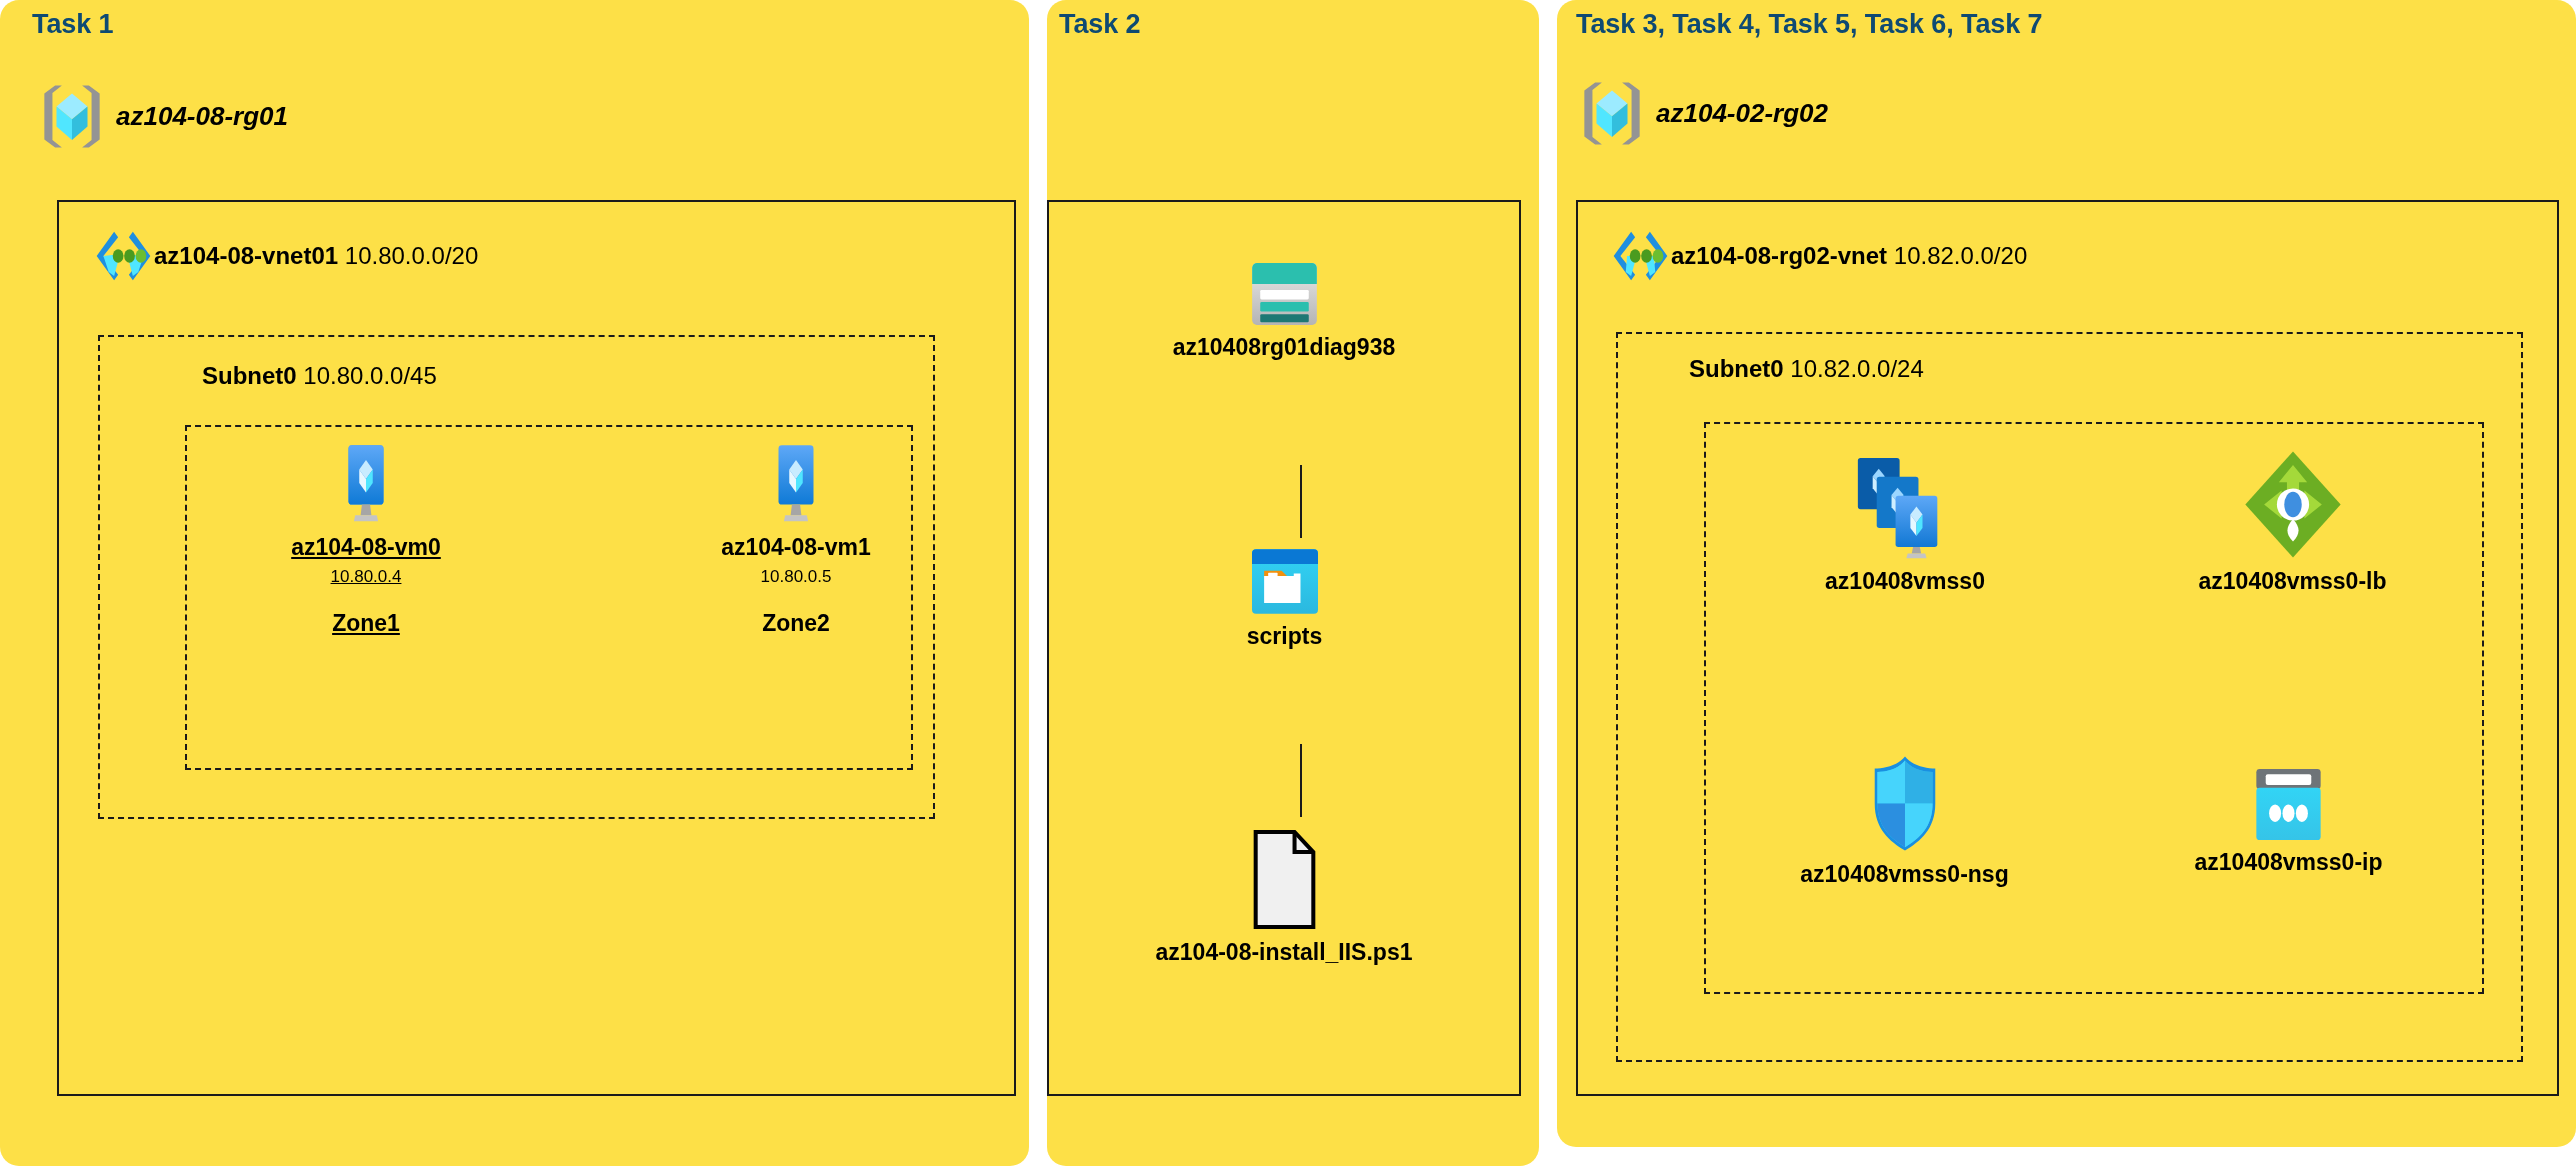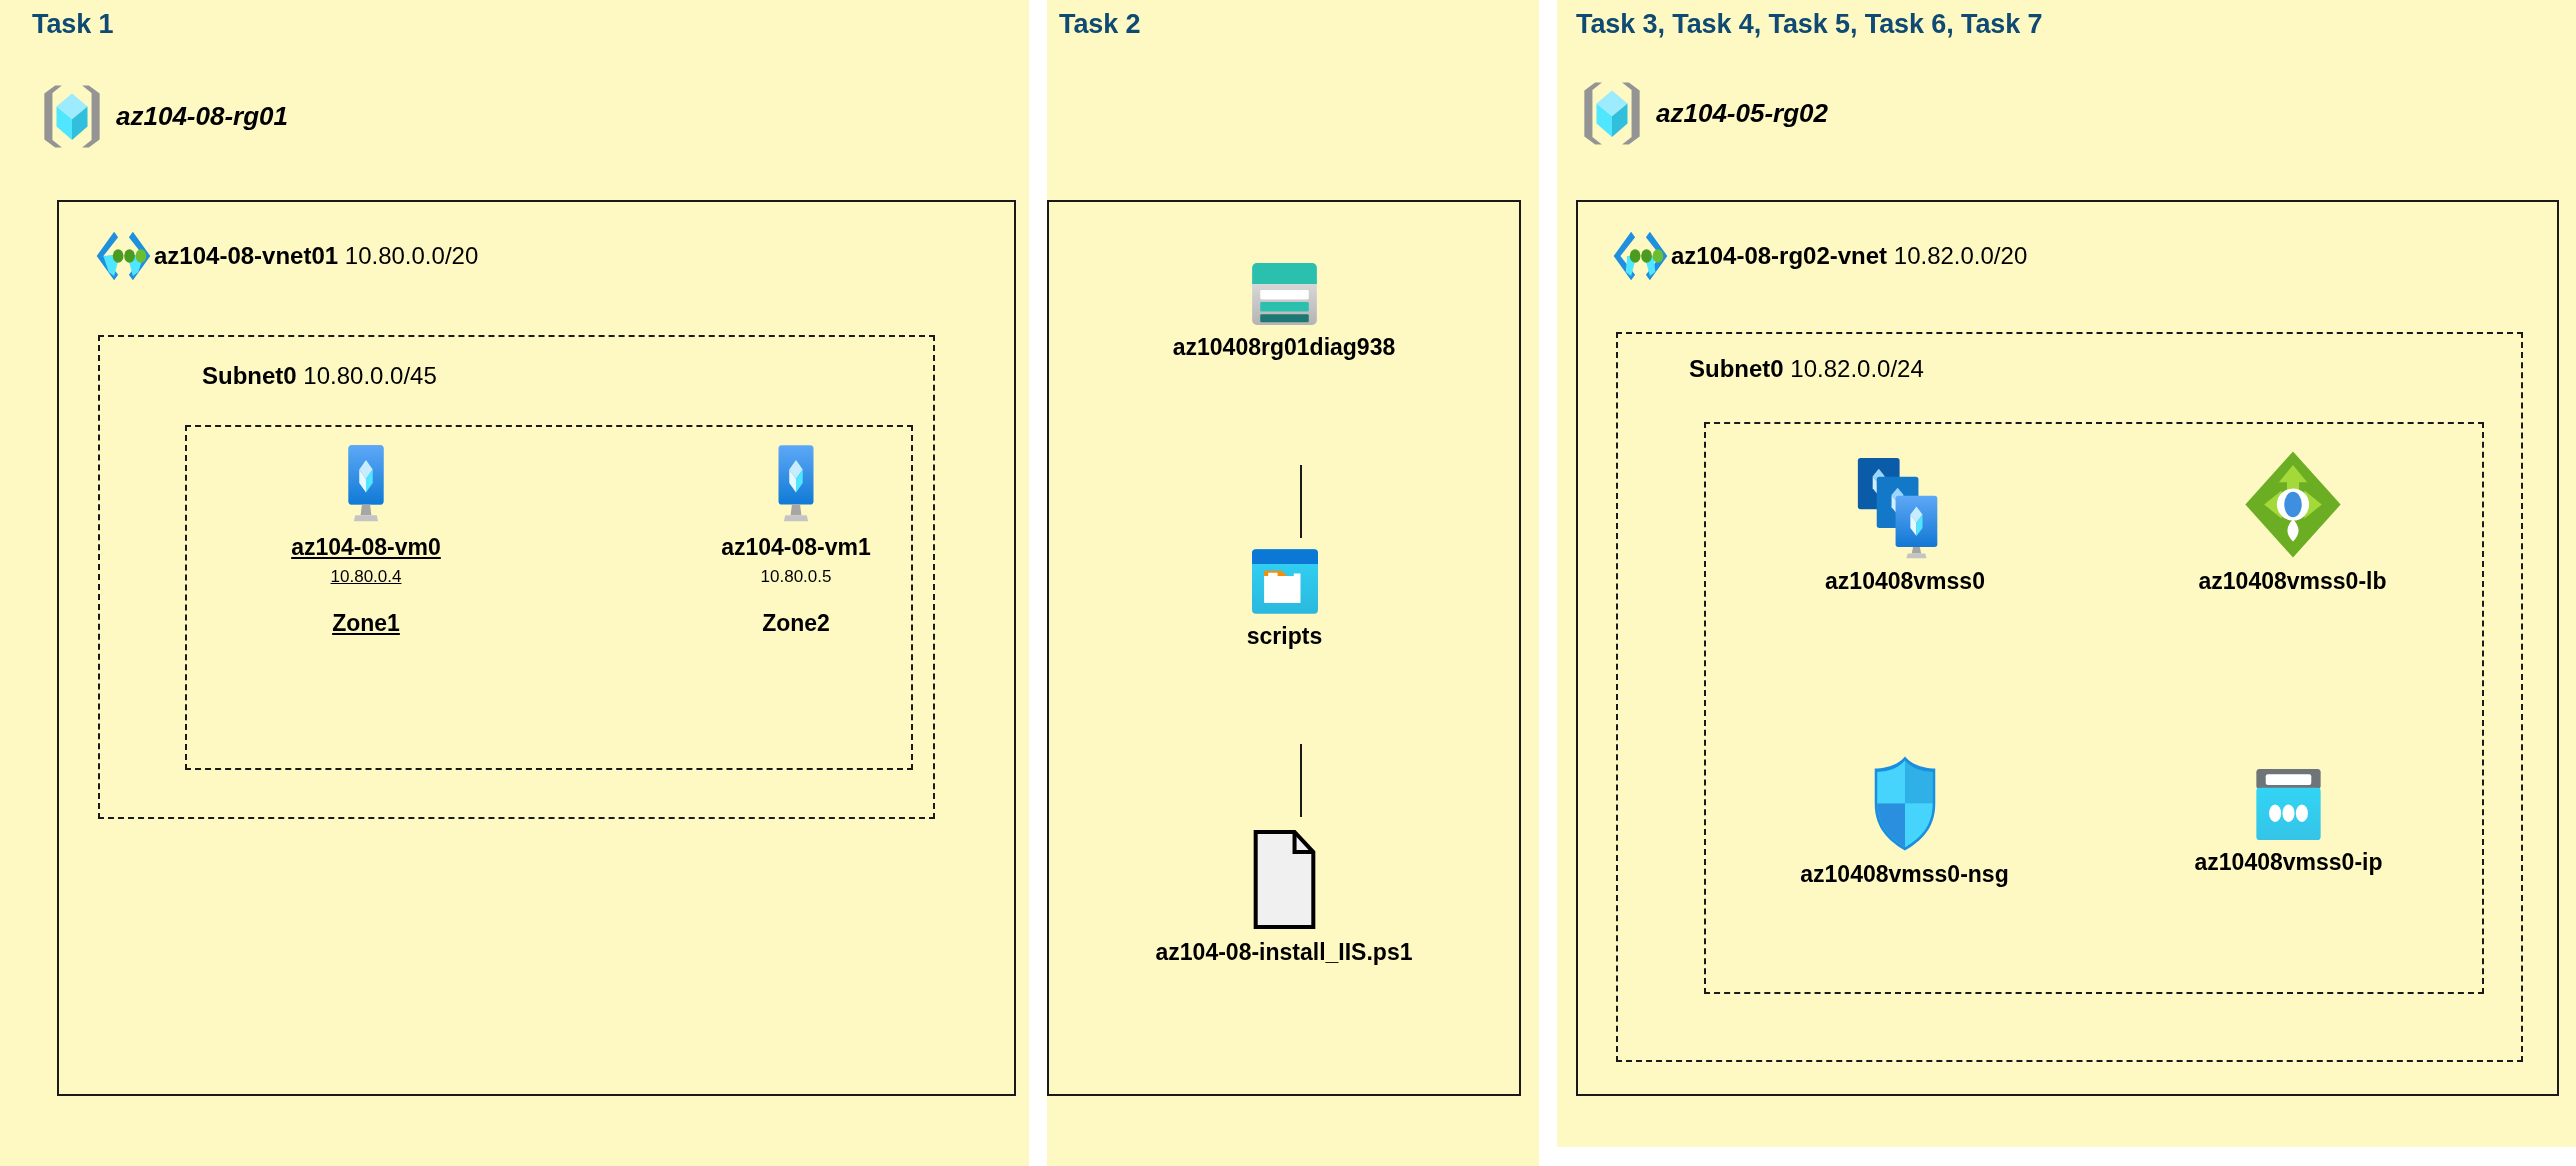--- a/index.html
+++ b/index.html
@@ -11,21 +11,22 @@
     width: 2576px;
     height: 1166px;
     position: relative;
     font-family: "Liberation Sans", sans-serif;
     overflow: hidden;
   }
 
   
   .panel {
     position: absolute;
-    background: #fef9c3;
+    background: #fde047;
+    border-radius: 19px;
   }
   #panel-task1  { left: 0px;    top: 0px; width: 1029px; height: 1166px; }
   #panel-task2  { left: 1047px; top: 0px; width: 492px;  height: 1166px; }
   #panel-task37 { left: 1557px; top: 0px; width: 1019px; height: 1147px; }
 
   .panel-title {
     position: absolute;
     top: 9.4px;
     color: #0e4a73;
     font-size: 27px;
@@ -309,21 +310,21 @@
   <div class="rg-row" id="rg-row-2">
     <span>
       <svg class="icon" width="58" height="65" viewBox="0 0 86 96">
         <path d="M2 14 L18 2 L28 2 L14 13 L14 83 L28 94 L18 94 L2 82 Z" fill="#949494"></path>
         <path d="M84 14 L68 2 L58 2 L72 13 L72 83 L58 94 L68 94 L84 82 Z" fill="#949494"></path>
         <polygon points="43,14 66,33 43,52 20,33" fill="#9cebff"></polygon>
         <polygon points="20,33 43,52 43,83 20,63" fill="#50e6ff"></polygon>
         <polygon points="66,33 43,52 43,83 66,63" fill="#32bedd"></polygon>
       </svg>
     </span>
-    <span class="rg-label">az104-05-rg02</span>
+    <span class="rg-label">az104-02-rg02</span>
   </div>
 </div>
 
 <div class="solid-box" id="vnet-box-2"></div>
 
 <div class="vnet-row" id="vnet-row-2">
   <span>
     <svg class="icon" width="59" height="54" viewBox="0 0 88 80">
       <path d="M30 4 L36 12 L14 40 L36 68 L30 76 L4 40 Z" fill="#1f8fdf"></path>
       <path d="M58 4 L52 12 L74 40 L52 68 L58 76 L84 40 Z" fill="#1f8fdf"></path>

